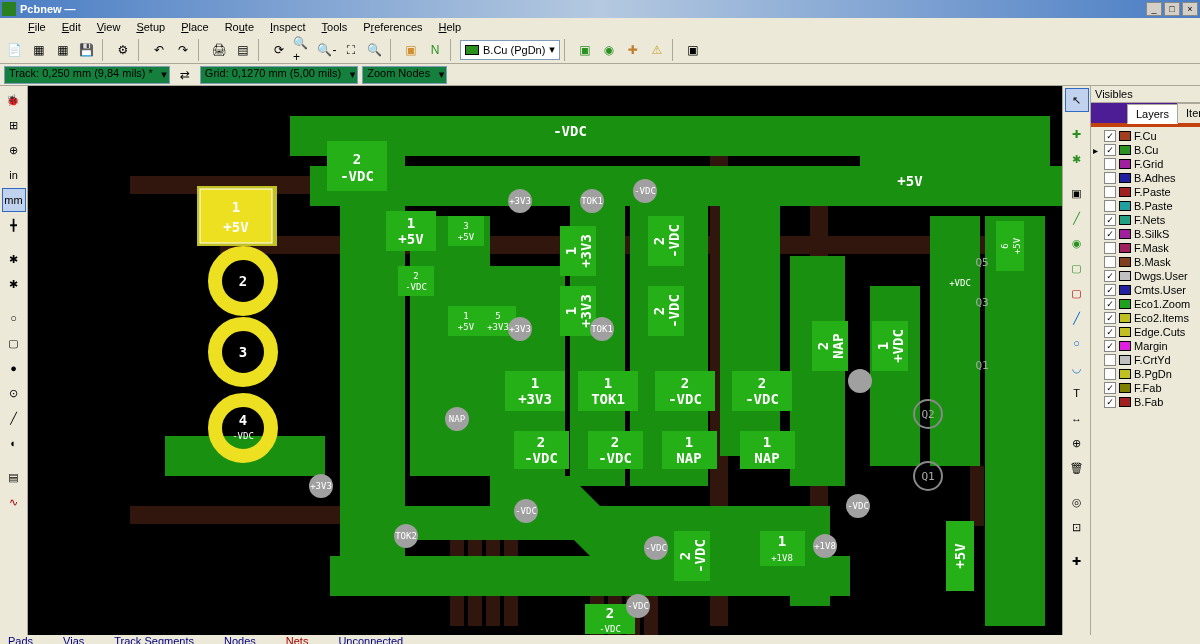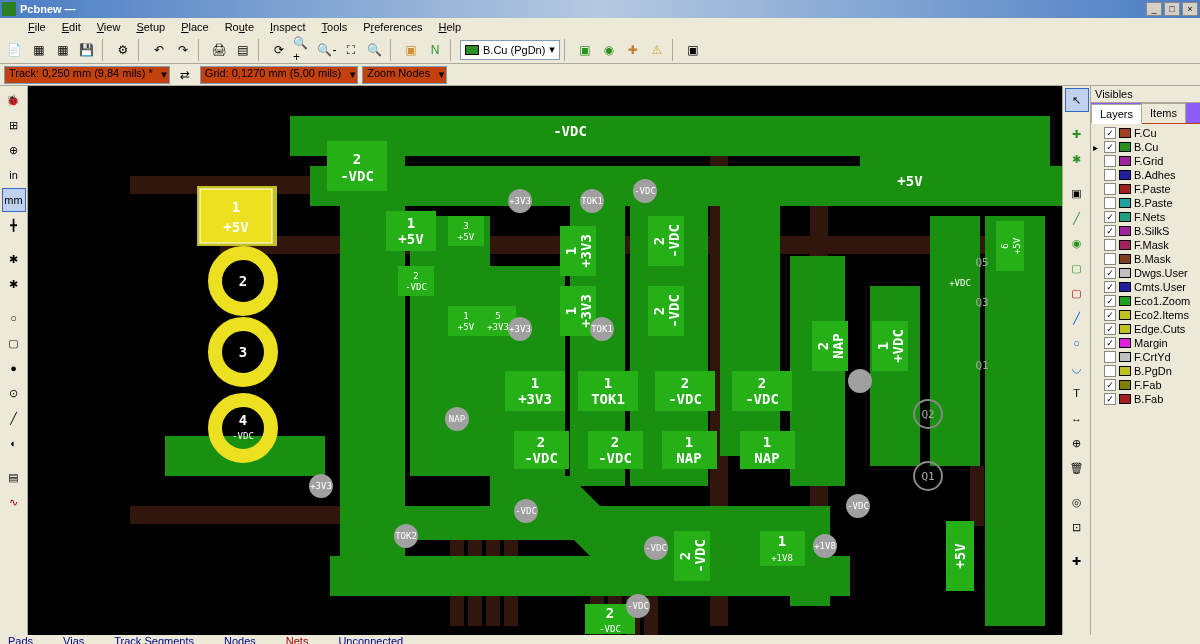--- a/index.html
+++ b/index.html
@@ -18,42 +18,42 @@
 
 
 .toolbar1 { height: 28px; background: #ece9d8; border-bottom: 1px solid #aca899; display: flex; align-items: center; padding: 0 4px; gap: 2px; }
 .tbtn { width: 22px; height: 22px; border: 1px solid transparent; display: flex; align-items: center; justify-content: center; cursor: pointer; font-size: 12px; }
 .tsep { width: 6px; height: 22px; border-left: 1px solid #aca899; margin: 0 2px; }
 .tdropdown { height: 20px; background: #fff; border: 1px solid #7f9db9; padding: 0 4px; display: flex; align-items: center; gap: 4px; cursor: pointer; }
 .colorswatch { width: 14px; height: 10px; background: #2a9020; border: 1px solid #000; }
 
 
 .toolbar2 { height: 22px; background: #ece9d8; border-bottom: 1px solid #aca899; display: flex; align-items: center; padding: 0 4px; gap: 4px; }
-.tselect { height: 18px; background: #c2410c; border: 1px solid #7f9db9; padding: 0 16px 0 4px; font-size: 11px; position: relative; }
+.tselect { height: 18px; background: #15803d; border: 1px solid #7f9db9; padding: 0 16px 0 4px; font-size: 11px; position: relative; }
 .tselect::after { content: '▾'; position: absolute; right: 2px; top: 1px; }
 
 
 .mainrow { display: flex; height: 549px; }
 
 
 .lefttb { width: 28px; background: #ece9d8; border-right: 1px solid #aca899; display: flex; flex-direction: column; align-items: center; padding-top: 2px; gap: 1px; }
 .ltbtn { width: 24px; height: 24px; display: flex; align-items: center; justify-content: center; cursor: pointer; font-size: 11px; }
 .ltbtn.active { border: 1px solid #316ac5; background: #c1d2ee; }
 
 
 .canvas { flex: 1; background: #000; position: relative; overflow: hidden; }
 .canvas svg { width: 100%; height: 100%; }
 
 
 .righttb { width: 28px; background: #ece9d8; border-left: 1px solid #aca899; display: flex; flex-direction: column; align-items: center; padding-top: 2px; gap: 1px; }
 
 
 .vispanel { width: 110px; background: #ece9d8; border-left: 1px solid #aca899; }
 .vispanel .hdr { background: #ece9d8; padding: 2px 4px; font-size: 11px; border-bottom: 1px solid #aca899; }
-.tabs { display: flex; background: #8b5cf6; border-bottom: 1px solid #c2410c; }
+.tabs { display: flex; background: #4c1d95; border-bottom: 4px solid #c2410c; padding-left: 36px; }
 .tab { padding: 3px 8px; border: 1px solid #aca899; border-bottom: none; background: #ece9d8; cursor: pointer; font-size: 11px; margin-right: -1px; }
 .tab.active { background: #fff; border-bottom: 1px solid #fff; position: relative; top: 1px; }
 .layerlist { padding: 2px; }
 .layerrow { display: flex; align-items: center; gap: 3px; padding: 1px 0; font-size: 11px; cursor: pointer; }
 .layerrow .cb { width: 12px; height: 12px; border: 1px solid #888; background: #fff; display: flex; align-items: center; justify-content: center; font-size: 9px; }
 .layerrow .sw { width: 12px; height: 10px; border: 1px solid #000; }
 .layerrow .arrow { width: 8px; font-size: 10px; color: #000; }
 .statuslabels { height: 13px; background: #ece9d8; display: flex; padding: 0 8px; gap: 30px; font-size: 10px; }
 .statuslabels .lbl { color: #008; }
 .statuslabels .lbl.red { color: #a00; }

